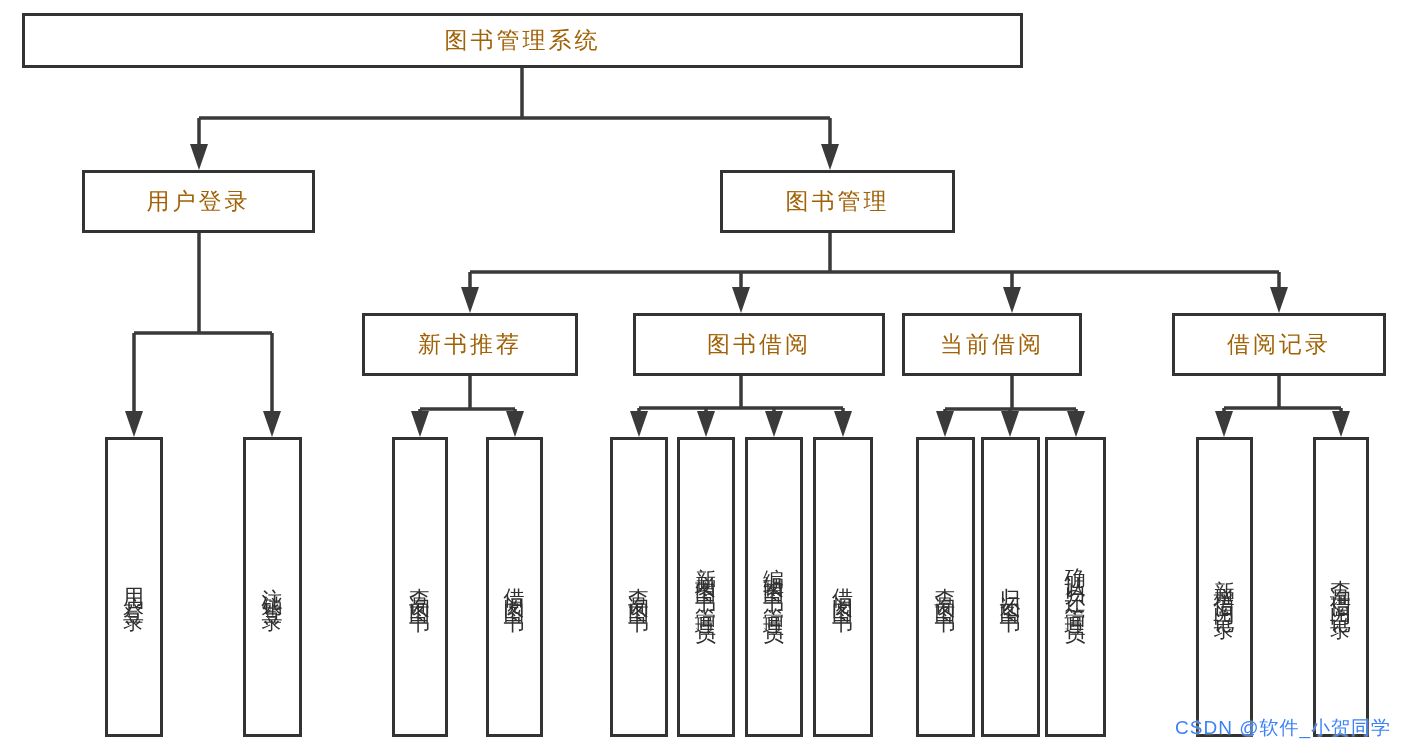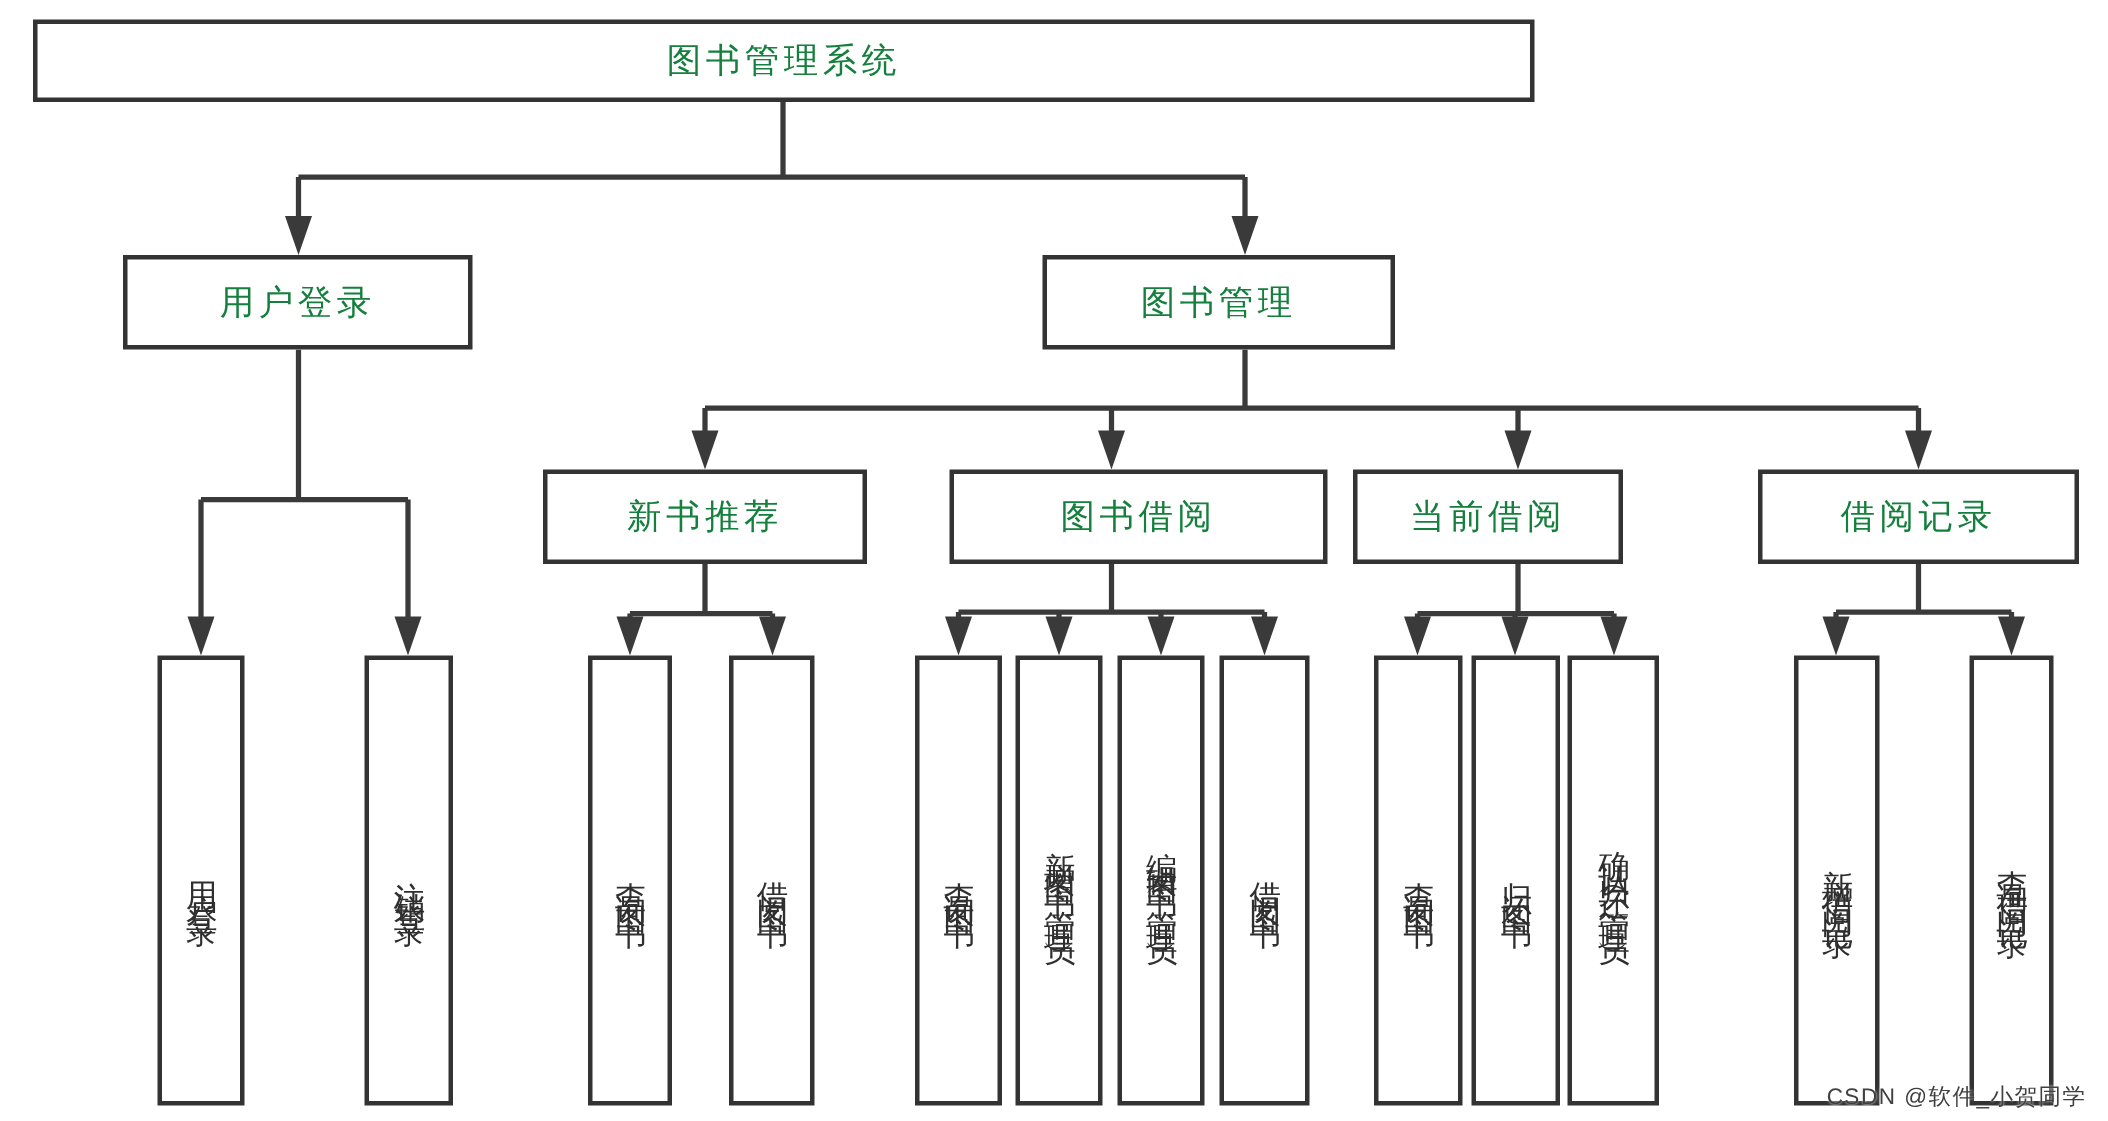--- a/index.html
+++ b/index.html
@@ -5,35 +5,35 @@
   html,body{margin:0;padding:0;}
   body{
     width:1405px;height:747px;position:relative;background:#ffffff;
     font-family:"Liberation Sans", sans-serif;overflow:hidden;
   }
   #chart{position:absolute;inset:0;width:1405px;height:747px;}
   svg.wires{position:absolute;left:0;top:0;width:1405px;height:747px;pointer-events:none;}
   .hbox{
     position:absolute;box-sizing:border-box;background:#ffffff;
     border:3px solid #333333;display:flex;align-items:center;justify-content:center;
-    font-size:23px;letter-spacing:3px;color:#15803d;white-space:nowrap;
+    font-size:23px;letter-spacing:3px;color:#a16207;white-space:nowrap;
   }
   .vbox{
     position:absolute;box-sizing:border-box;background:#ffffff;
     border:3px solid #333333;top:437px;height:300px;
     display:flex;align-items:center;justify-content:center;
   }
   .vtext{
     writing-mode:vertical-rl;text-orientation:mixed;
     font-size:21px;letter-spacing:8px;line-height:1;
     color:#2f2f2f;white-space:nowrap;
   }
   .watermark{
     position:absolute;right:14px;bottom:6px;z-index:10;
-    font-size:15px;letter-spacing:1px;color:#404040;
+    font-size:19px;letter-spacing:1px;color:#3b82f6;
     text-shadow:0 0 2px #ffffff;white-space:nowrap;
   }
 </style>
 </head>
 <body>
 
 <div id="chart">
 
   <svg class="wires" viewBox="0 0 1405 747" xmlns="http://www.w3.org/2000/svg">
     <g stroke="#3a3a3a" stroke-width="3.5" fill="none">
@@ -74,21 +74,21 @@
       <polygon points="1001,411 1019,411 1010,437"></polygon>
       <polygon points="1067,411 1085,411 1076,437"></polygon>
       <polygon points="1215,411 1233,411 1224,437"></polygon>
       <polygon points="1332,411 1350,411 1341,437"></polygon>
     </g>
   </svg>
 
   <div class="hbox" style="left:22px;top:13px;width:1001px;height:55px">图书管理系统</div>
 
   <div class="hbox" style="left:82px;top:170px;width:233px;height:63px">用户登录</div>
-  <div class="hbox" style="left:695px;top:170px;width:235px;height:63px">图书管理</div>
+  <div class="hbox" style="left:720px;top:170px;width:235px;height:63px">图书管理</div>
 
   <div class="hbox" style="left:362px;top:313px;width:216px;height:63px">新书推荐</div>
   <div class="hbox" style="left:633px;top:313px;width:252px;height:63px">图书借阅</div>
   <div class="hbox" style="left:902px;top:313px;width:180px;height:63px">当前借阅</div>
   <div class="hbox" style="left:1172px;top:313px;width:214px;height:63px">借阅记录</div>
 
   <div class="vbox" style="left:105px;width:58px">
     <span class="vtext">用户登录</span>
   </div>
   <div class="vbox" style="left:243px;width:59px">

